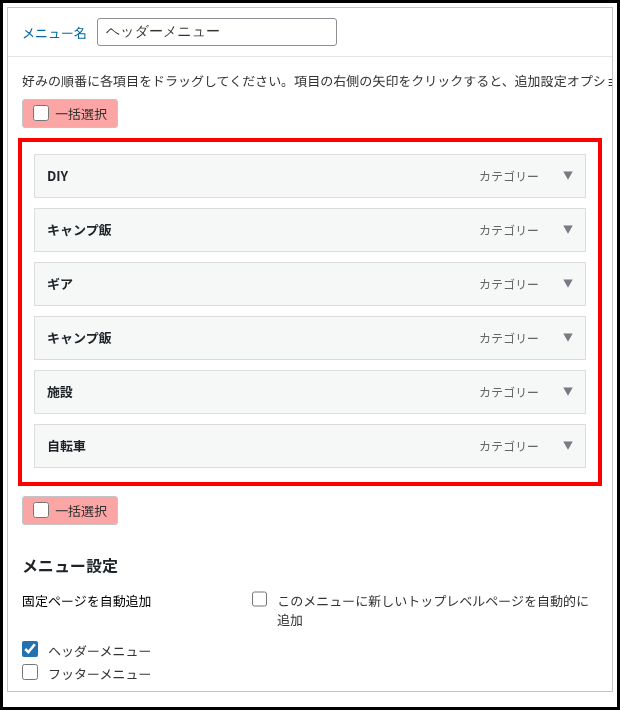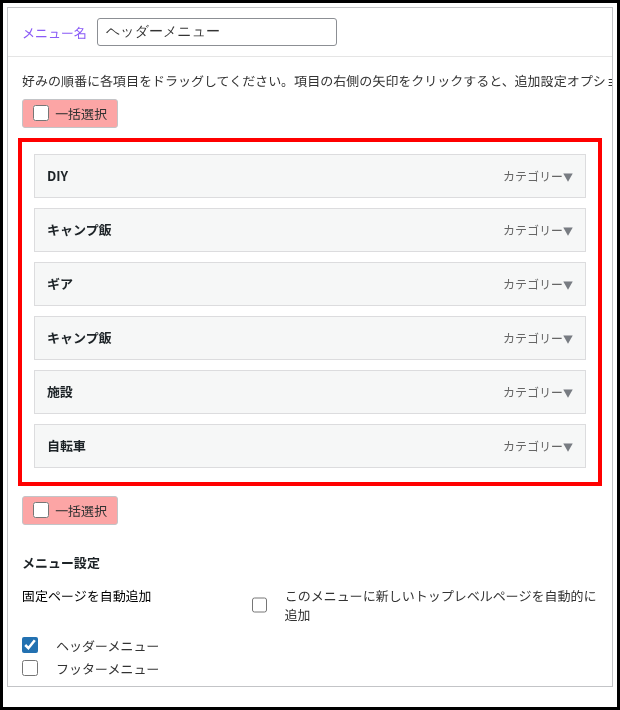--- a/index.html
+++ b/index.html
@@ -23,21 +23,21 @@
     background: #fff;
     margin: 4px;
   }
   .row-menu-name {
     padding: 10px 14px;
     border-bottom: 1px solid #e5e5e5;
     display: flex;
     align-items: center;
     gap: 10px;
   }
-  .row-menu-name label { color: #8b5cf6; }
+  .row-menu-name label { color: #0369a1; }
   .row-menu-name input[type=text] {
     width: 240px;
     padding: 3px 8px;
     border: 1px solid #8c8f94;
     border-radius: 3px;
     font-size: 14px;
     height: 28px;
     color: #333;
   }
   .instructions {
@@ -82,52 +82,52 @@
     margin-bottom: 10px;
     cursor: move;
   }
   .menu-item .title {
     font-weight: bold;
     font-size: 13px;
     color: #1d2327;
   }
   .menu-item .meta {
     display: flex;
-    align-items: flex-end;
-    gap: 0;
+    align-items: flex-start;
+    gap: 24px;
     color: #666;
     font-size: 12px;
   }
   .menu-item .arrow {
     color: #787c82;
     font-size: 10px;
   }
   .settings-heading {
-    font-size: 13px;
+    font-size: 16px;
     font-weight: bold;
     padding: 18px 14px 10px 14px;
     color: #1d2327;
   }
   .settings-row {
     display: flex;
     padding: 4px 14px;
     font-size: 13px;
     color: #333;
   }
   .settings-row .label {
     width: 230px;
     color: #000000;
   }
   .settings-row .control {
     flex: 1;
   }
   .chk-line {
     display: flex;
-    align-items: center;
-    gap: 18px;
+    align-items: flex-start;
+    gap: 10px;
     margin-bottom: 4px;
   }
   input[type=checkbox] {
     width: 16px; height: 16px;
     accent-color: #2271b1;
   }
 </style>
 </head>
 <body>
 

